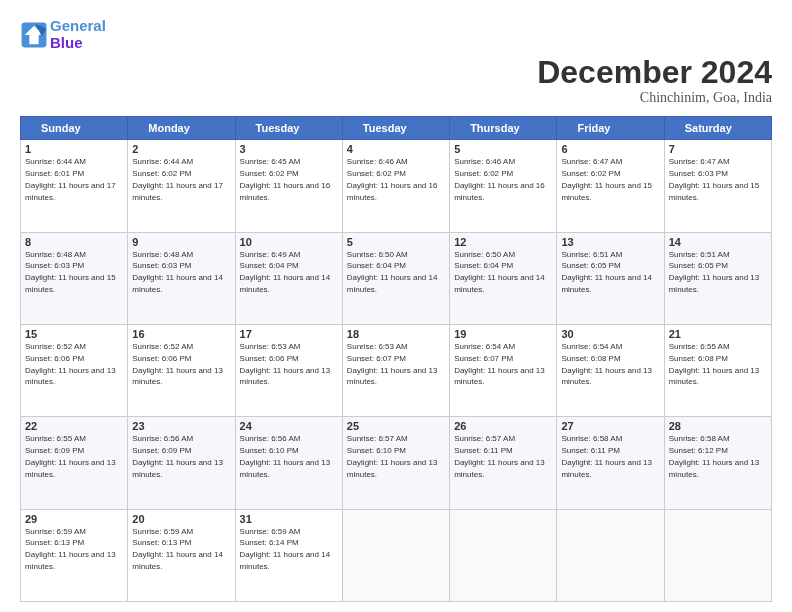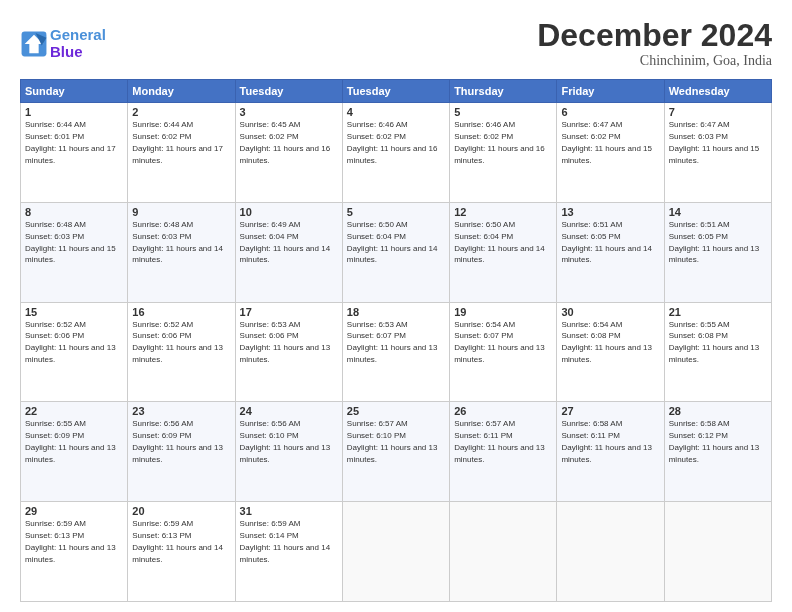--- a/index.html
+++ b/index.html
@@ -12,21 +12,21 @@
     }
     .page {
       width: 792px;
       height: 612px;
       padding: 18px 20px 10px 20px;
       display: flex;
       flex-direction: column;
     }
     .header {
       display: flex;
-      align-items: center;
+      align-items: flex-start;
       justify-content: space-between;
       margin-bottom: 10px;
     }
     .logo {
       display: flex;
       align-items: center;
     }
     .logo-text {
       font-size: 15px;
       font-weight: bold;
@@ -43,39 +43,40 @@
       position: relative;
     }
     .title-block {
       text-align: right;
     }
     .month-title {
       font-size: 32px;
       font-weight: bold;
       color: #333;
       line-height: 1.1;
+      margin-top: 37px;
     }
     .location {
       font-size: 14px;
       color: #555;
       font-family: Liberation Serif, serif;
     }
     .calendar {
       flex: 1;
       border: 1px solid #ccc;
       border-collapse: collapse;
       width: 100%;
       table-layout: fixed;
     }
     .calendar th {
       background-color: #4472c4;
       color: #fff;
       font-size: 11px;
       font-weight: bold;
-      padding: 5px 4px;
+      padding: 5px 20px;
       text-align: left;
       border: 1px solid #3a62b0;
     }
     .calendar td {
       border: 1px solid #ccc;
       vertical-align: top;
       padding: 3px 4px;
       font-size: 8.5px;
       color: #333;
       background: #fff;
@@ -126,21 +127,21 @@
 
   <table class="calendar">
     <thead>
       <tr>
         <th>Sunday</th>
         <th>Monday</th>
         <th>Tuesday</th>
         <th>Tuesday</th>
         <th>Thursday</th>
         <th>Friday</th>
-        <th>Wednesday</th>
+        <th>Saturday</th>
       </tr>
     </thead>
     <tbody id="calendar-body">
     <tr>
           <td>
         <span class="day-num">1</span>
         <span class="day-info">Sunrise: 6:44 AM<br>Sunset: 6:01 PM<br>Daylight: 11 hours and 17 minutes.</span>
       </td>
           <td>
         <span class="day-num">2</span>

